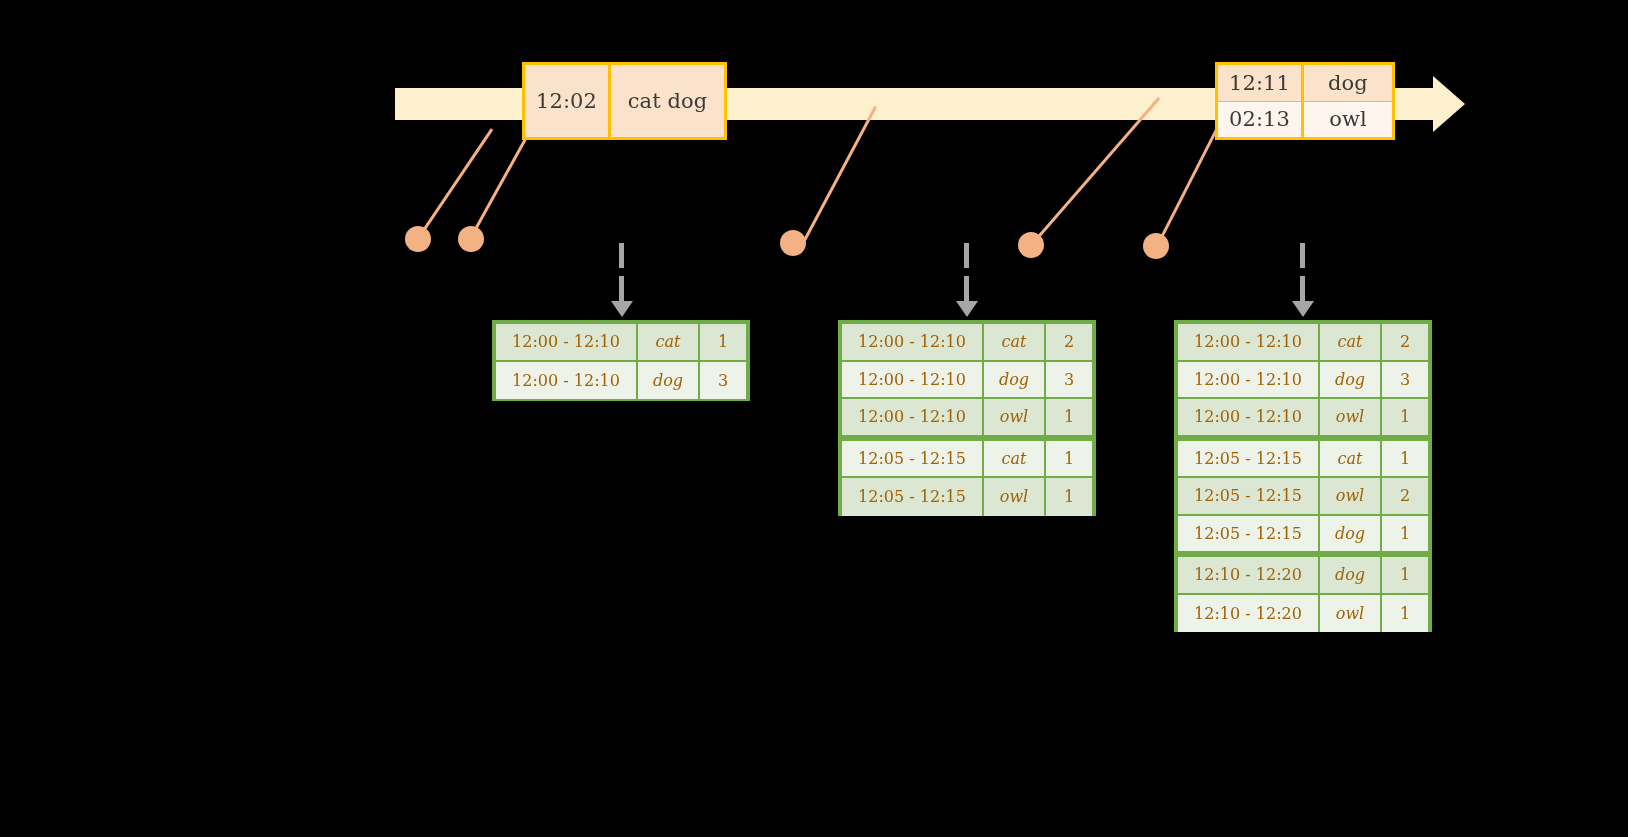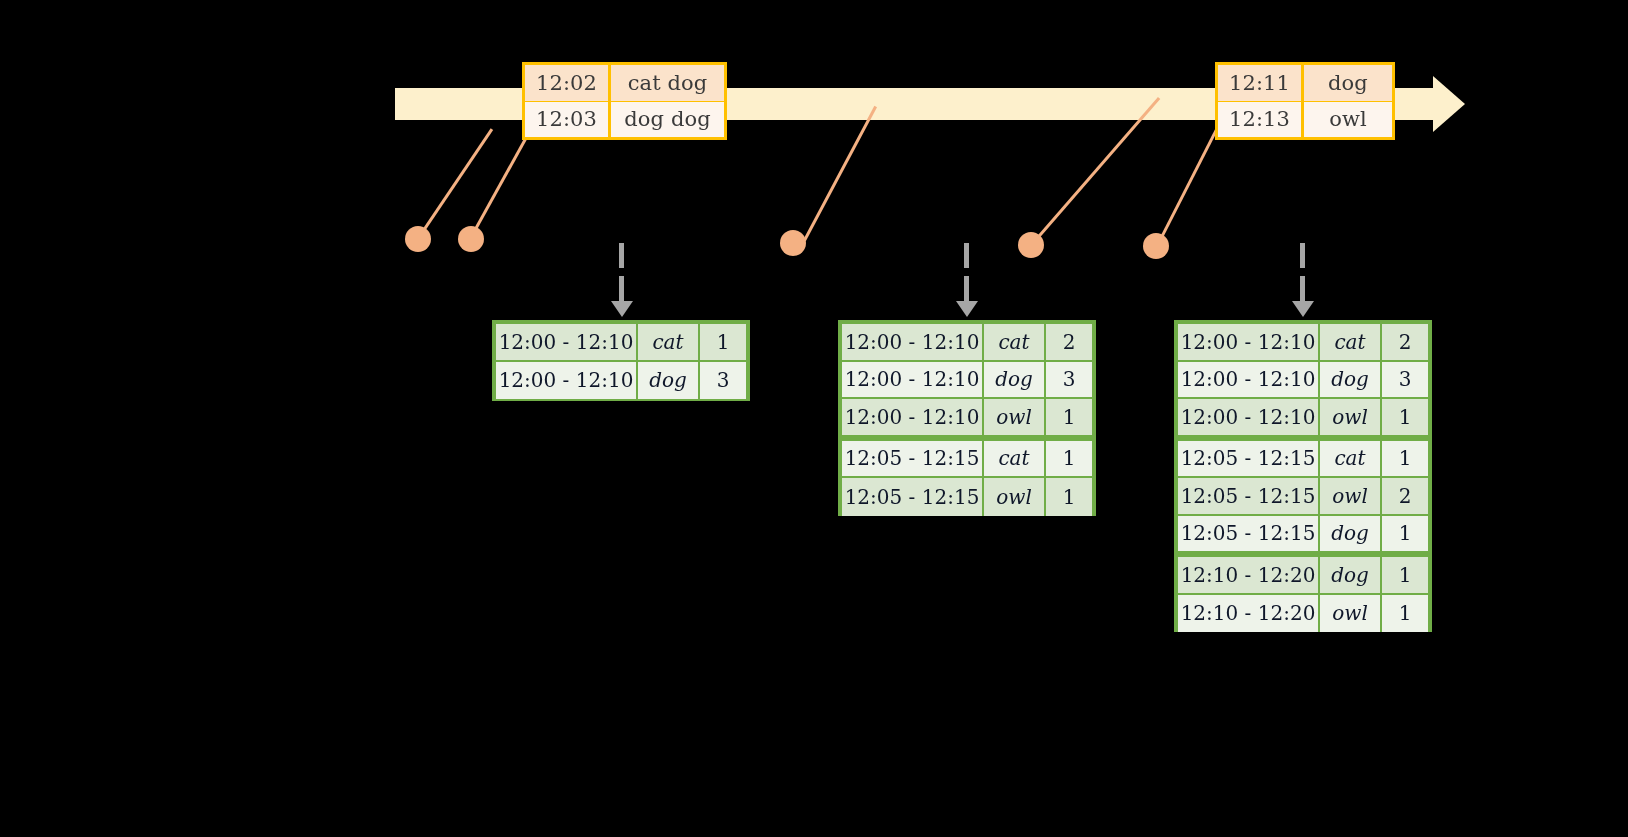--- a/index.html
+++ b/index.html
@@ -115,22 +115,22 @@
     align-items: stretch;
     height: 37.5px;
   }
   .res-row.group-end { border-bottom: 4px solid #70ad47; }
   .res-row.shade-a .res-cell { background: #dbe7d2; }
   .res-row.shade-b .res-cell { background: #eef3ea; }
   .res-cell {
     display: flex;
     align-items: center;
     justify-content: center;
-    font-size: 20px;
-    color: #0f172a;
+    font-size: 16px;
+    color: #a16207;
     border-right: 2px solid #70ad47;
     border-bottom: 2px solid #70ad47;
     box-sizing: border-box;
     white-space: nowrap;
   }
   .res-row:last-child .res-cell { border-bottom: none; }
   .res-cell.count { border-right: none; }
   .res-cell.window { flex: 0 0 142px; }
   .res-cell.key    { flex: 0 0 62px; font-style: italic; }
   .res-cell.count  { flex: 1 1 auto; }
@@ -147,34 +147,30 @@
   <div class="leader" style="left:470px; top:236px; width:128px; transform:rotate(-61deg);"></div>
   <div class="leader" style="left:803px; top:240px; width:152px; transform:rotate(-62deg);"></div>
   <div class="leader" style="left:1032px; top:242px; width:192px; transform:rotate(-49deg);"></div>
   <div class="leader" style="left:1157px; top:243px; width:148px; transform:rotate(-63deg);"></div>
 
   <div class="event-box" style="left:522px; top:62px; width:205px; height:78px;">
     <div class="event-row shade-a">
       <div class="event-cell time">12:02</div>
       <div class="event-cell value">cat dog</div>
     </div>
-    <div class="event-row shade-b">
-      <div class="event-cell time">12:03</div>
-      <div class="event-cell value">dog dog</div>
-    </div>
   </div>
 
 
   <div class="event-box" style="left:1215px; top:62px; width:180px; height:78px;justify-content:flex-end;">
     <div class="event-row shade-a">
       <div class="event-cell time">12:11</div>
       <div class="event-cell value">dog</div>
     </div>
     <div class="event-row shade-b">
-      <div class="event-cell time">12:13</div>
+      <div class="event-cell time">02:13</div>
       <div class="event-cell value">owl</div>
     </div>
   </div>
 
   <div class="dot" style="left:405px; top:226px;"></div>
   <div class="dot" style="left:458px; top:226px;"></div>
   <div class="dot" style="left:780px; top:230px;"></div>
   <div class="dot" style="left:1018px; top:232px;"></div>
   <div class="dot" style="left:1143px; top:233px;"></div>
 

